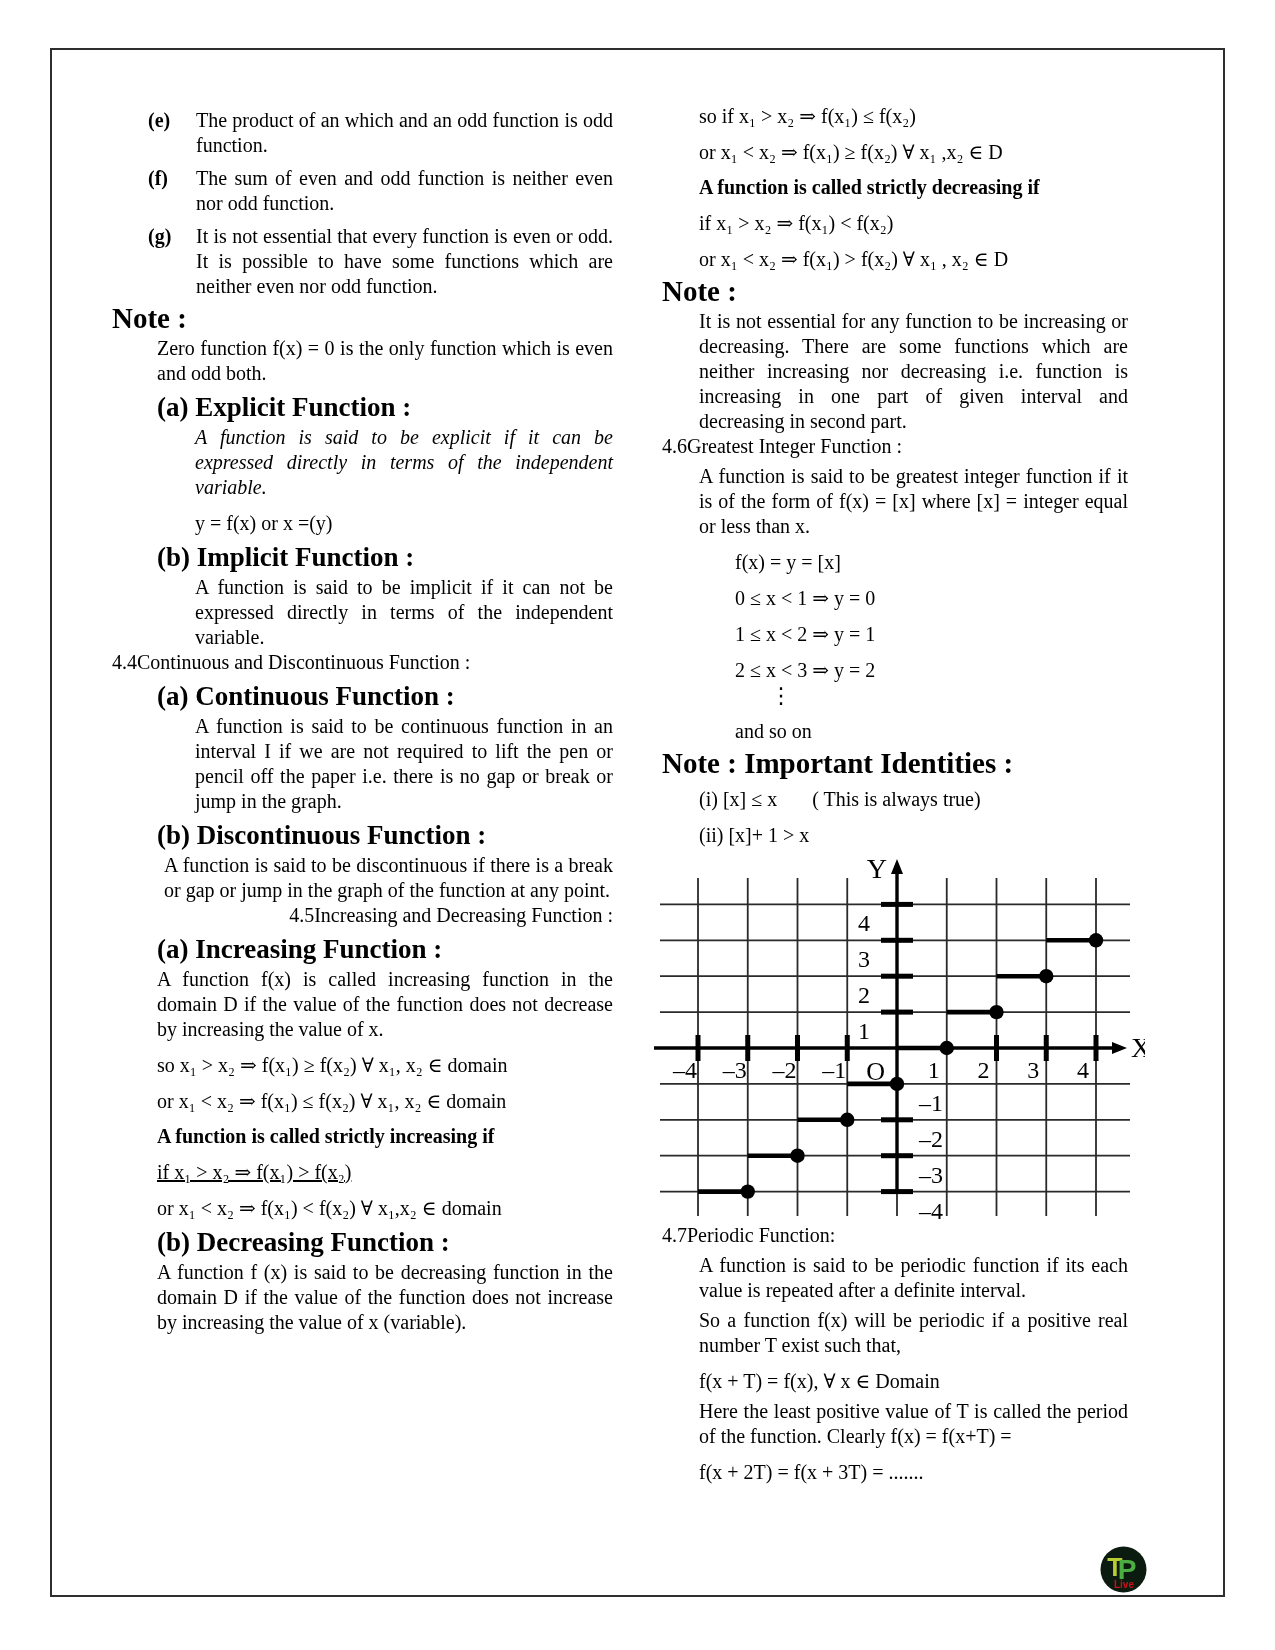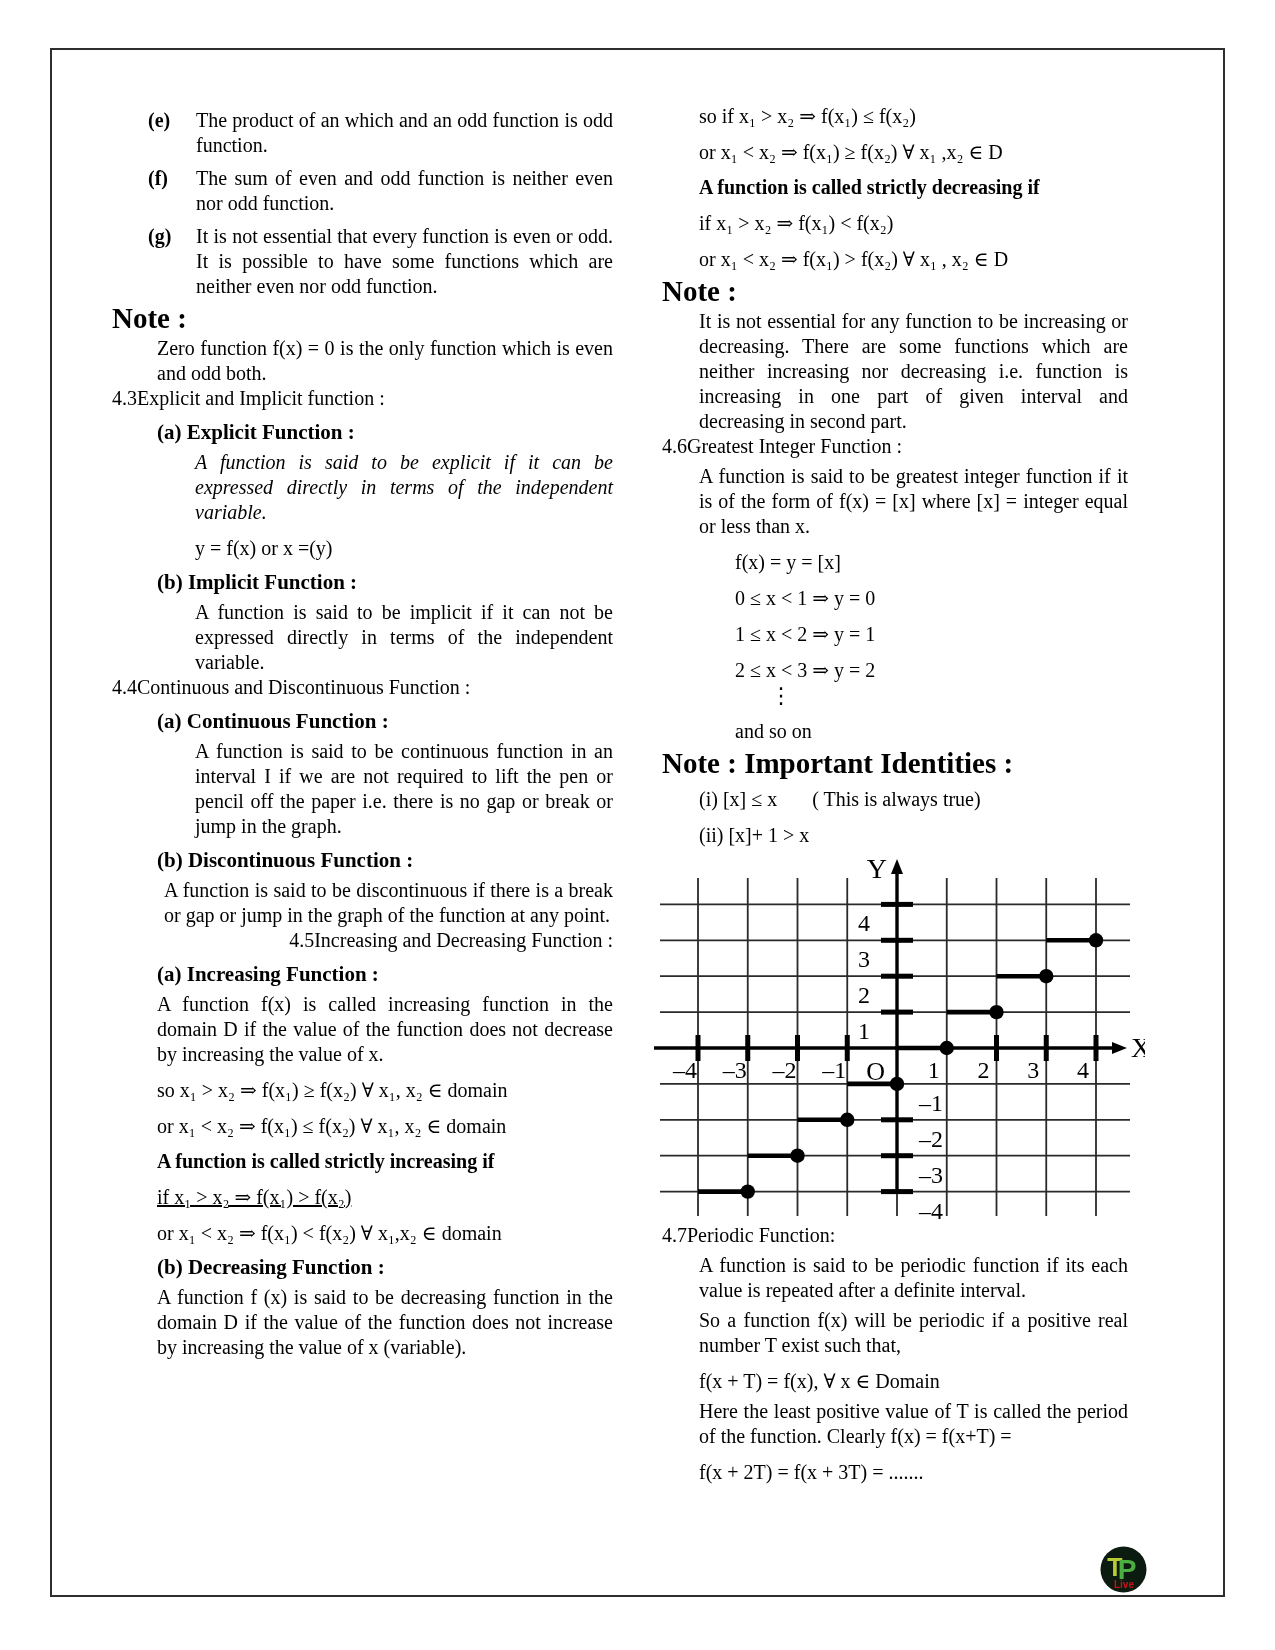--- a/index.html
+++ b/index.html
@@ -15,21 +15,21 @@
   .col{position:absolute;}
   #leftcol{left:112px;top:100px;width:501px;}
   #rightcol{left:662px;top:93px;width:466px;}
 
   .it{font-size:20px;line-height:25px;margin:0;}
   .just{text-align:justify;}
   .body{margin-top:5px;}
   .math{margin-top:11px;white-space:nowrap;}
   .bold{margin-top:10px;font-weight:bold;}
   .note{margin-top:6px;font-weight:bold;font-size:29px;line-height:26px;}
-  .sub{margin-top:8px;font-weight:bold;font-size:21px;line-height:26px;}
+  .sub{margin-top:8px;font-weight:bold;font-size:27px;line-height:26px;}
   .lettered{margin-top:8px;display:flex;margin-left:36px;}
   .lettered .lbl{flex:none;width:48px;font-weight:bold;}
   .lettered .txt{flex:1;text-align:justify;}
   .dots{margin-top:0;font-size:22px;}
   .chartwrap{margin-top:0;margin-left:-22px;}
   .chartwrap svg{display:block;font-family:"Liberation Serif","DejaVu Serif",serif;}
   .logo{position:absolute;left:1100px;top:1546px;width:47px;height:47px;}
   .logo svg{display:block;}
 </style>
 </head>
@@ -45,21 +45,20 @@
     <div class="it lettered">
       <span class="lbl">(f)</span>
       <span class="txt">The sum of even and odd function is neither even nor odd function.</span>
     </div>
     <div class="it lettered">
       <span class="lbl">(g)</span>
       <span class="txt">It is not essential that every function is even or odd. It is possible to have some functions which are neither even nor odd function.</span>
     </div>
     <div class="it note" style="margin-left: 0px;">Note :</div>
     <div class="it body just" style="margin-left: 45px;">Zero function  f(x) = 0 is the only function which is even and odd both.</div>
-    <div class="it section" style="margin-left: 0px;"><span class="num">4.3</span><span class="ttl">Explicit and Implicit function :</span></div>
     <div class="it sub" style="margin-left: 45px;">(a)  Explicit Function :</div>
     <div class="it body just" style="margin-left: 83px; font-style: italic;">A function is said to be explicit if it can be expressed directly in terms of the independent variable.</div>
     <div class="it math" style="margin-left: 83px;">y = f(x) or  x =(y)</div>
     <div class="it sub" style="margin-left: 45px;">(b)  Implicit Function :</div>
     <div class="it body just" style="margin-left: 83px;">A function is said to be implicit if it can not be expressed directly in terms of the independent variable.</div>
     <div class="it section" style="margin-left: 0px;"><span class="num">4.4</span><span class="ttl">Continuous and Discontinuous Function :</span></div>
     <div class="it sub" style="margin-left: 45px;">(a) Continuous Function :</div>
     <div class="it body just" style="margin-left: 83px;">A function is said to be continuous function in an interval I if we are not required to lift the pen or pencil off the paper i.e. there is no gap or break or jump in the graph.</div>
     <div class="it sub" style="margin-left: 45px;">(b) Discontinuous Function :</div>
     <div class="it body just" style="margin-left: 52px;">A function is said to be discontinuous if there is a break or gap or jump in the graph of the function at any point.</div>

